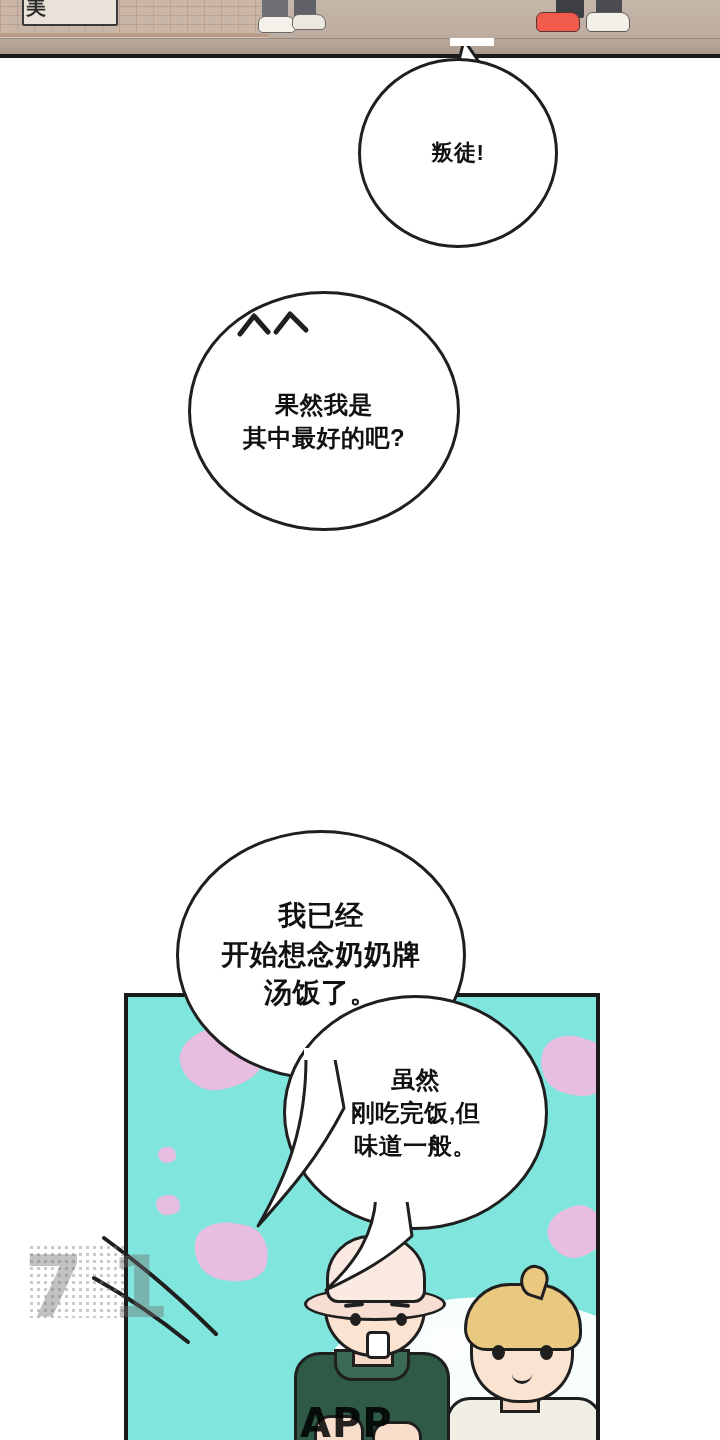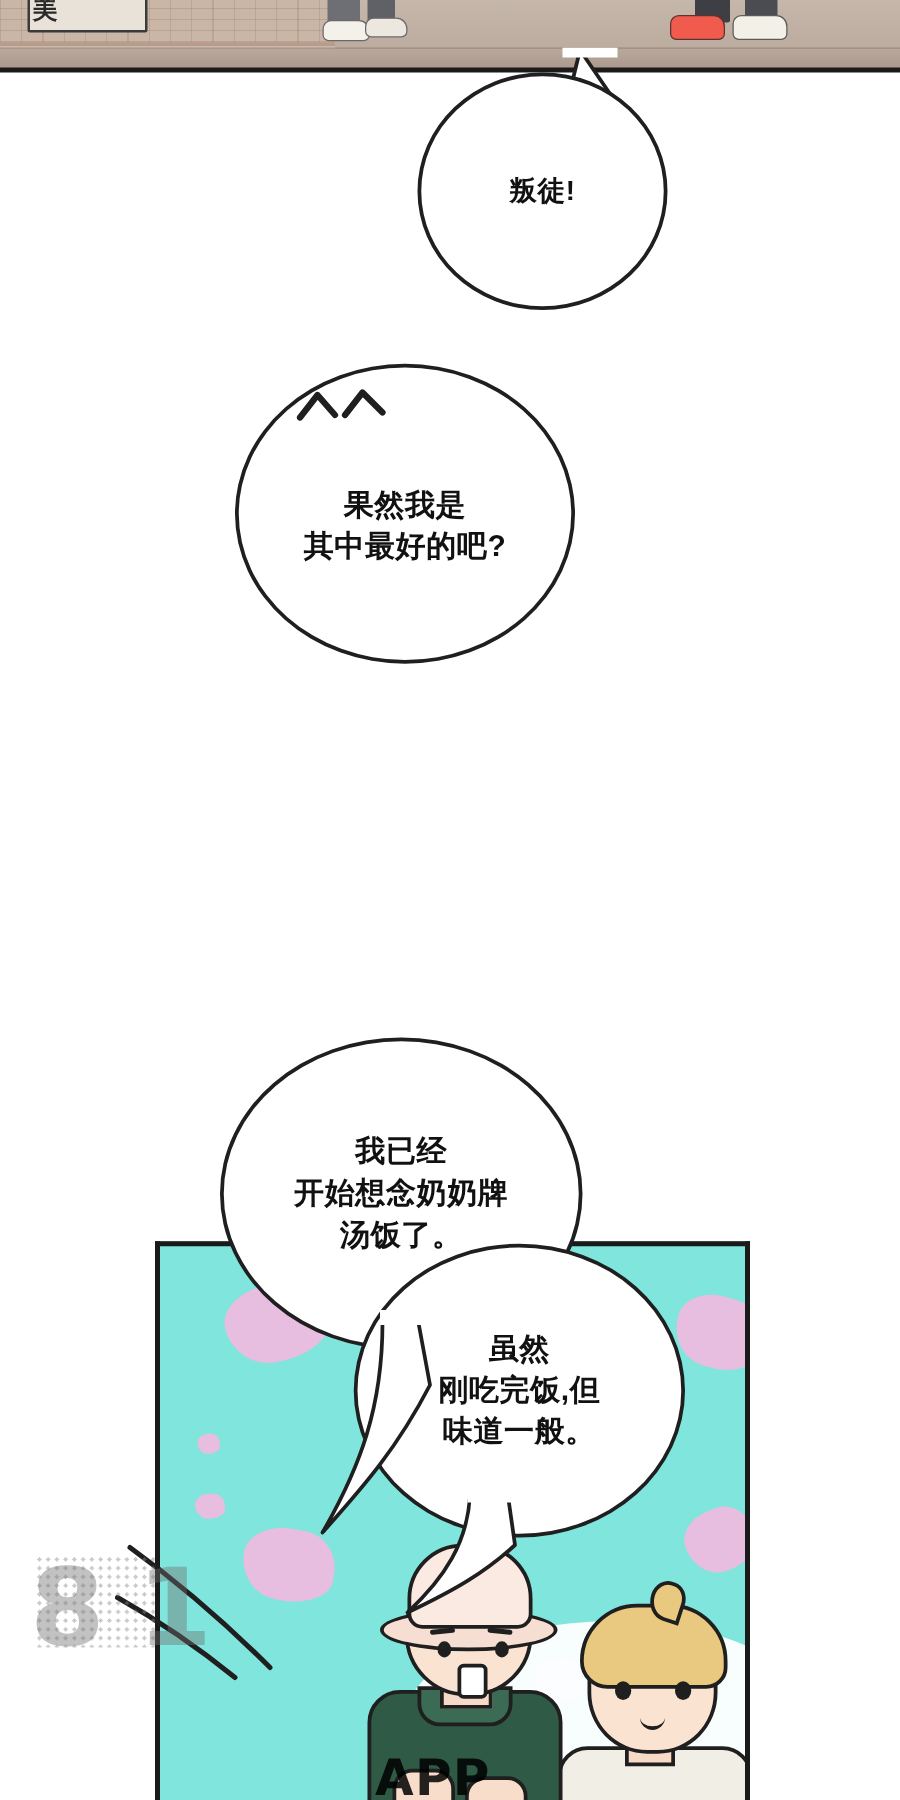--- a/index.html
+++ b/index.html
@@ -103,21 +103,21 @@
     color: #111111;
     font-weight: 700;
     line-height: 1.38;
     white-space: pre-line;
     font-family: "Liberation Sans", sans-serif;
     letter-spacing: .5px;
   }
 
   
   #bubble-1 {
-    left: 334px; top: 58px;
+    left: 358px; top: 58px;
     width: 200px; height: 190px;
   }
   #bubble-1 .bubble-text { font-size: 22px; }
 
   .tail {
     position: absolute;
     z-index: 4;
   }
   .tail svg { display:block; }
 
@@ -131,21 +131,21 @@
     position: absolute;
     left: 236px; top: 308px;
     z-index: 6;
   }
 
   
   #bubble-3 {
     left: 176px; top: 830px;
     width: 290px; height: 250px;
   }
-  #bubble-3 .bubble-text { font-size: 24px; }
+  #bubble-3 .bubble-text { font-size: 28px; }
 
   
   #bubble-4 {
     left: 283px; top: 995px;
     width: 265px; height: 235px;
   }
   #bubble-4 .bubble-text { font-size: 24px; }
 
   
   .art-panel {
@@ -433,14 +433,14 @@
     <rect x="56" y="0" width="42" height="12" fill="#ffffff"></rect>
   </svg>
 </div>
 <div class="bubble" id="bubble-4">
   <div class="bubble-text">虽然
 刚吃完饭,但
 味道一般。</div>
 </div>
 
 <div class="watermark-dots"></div>
-<div class="watermark">8 1</div>
+<div class="watermark">7 1</div>
 <div class="watermark-app">APP</div>
 
 </body></html>

